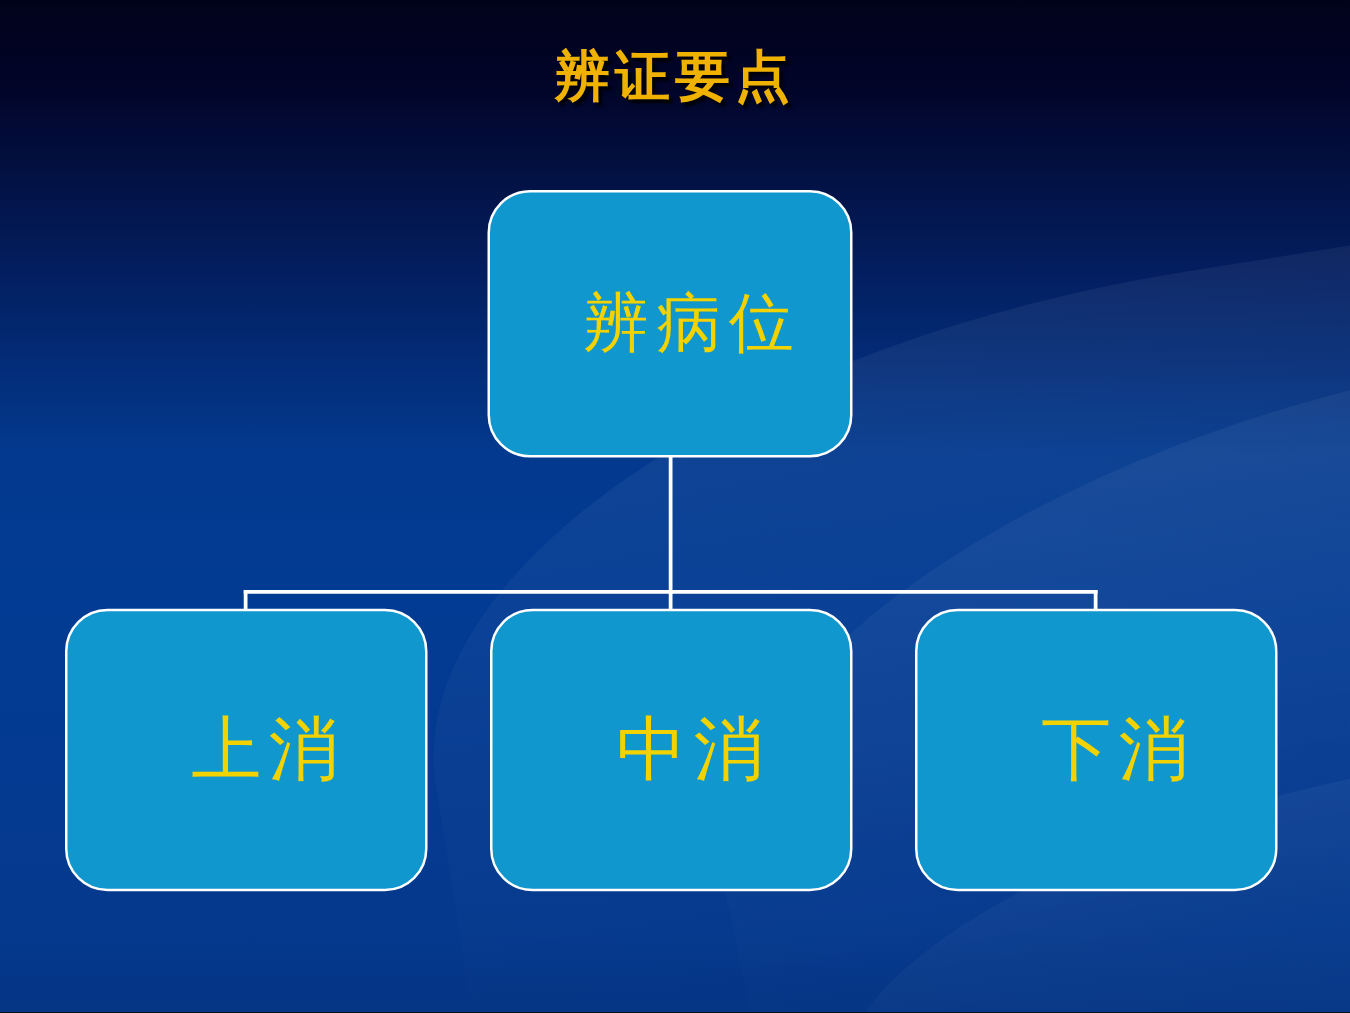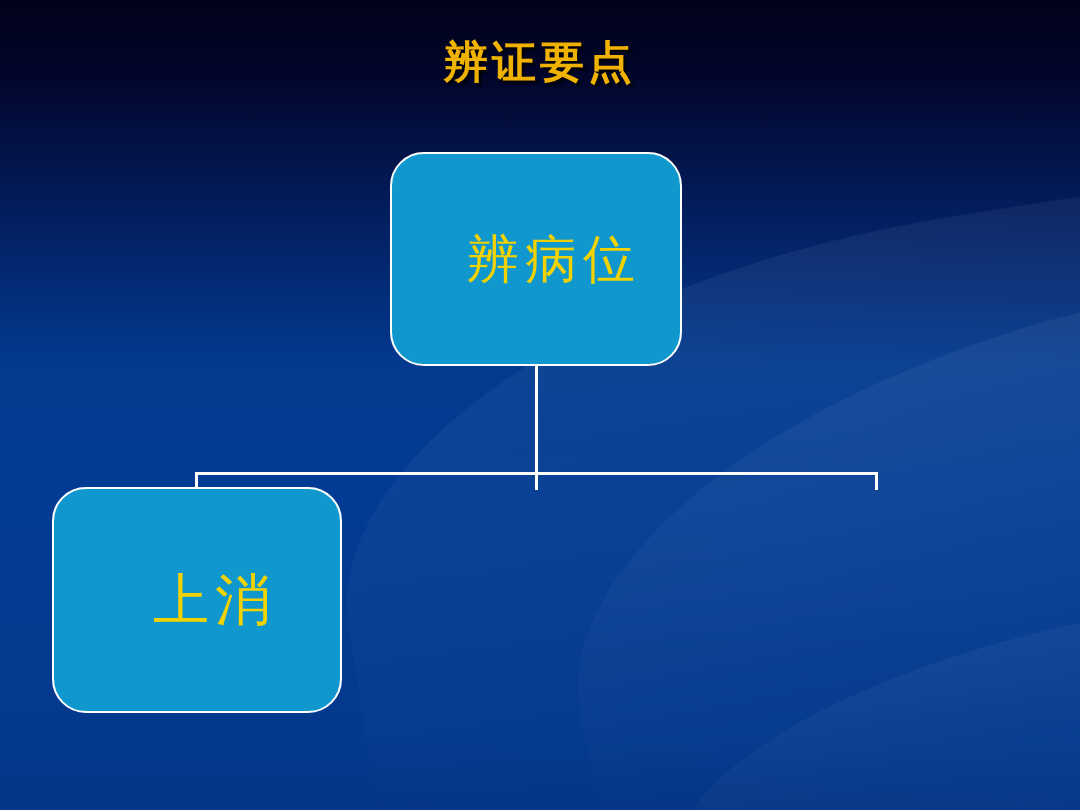--- a/index.html
+++ b/index.html
@@ -183,15 +183,21 @@
   <div class="conn" id="conn-stub-right"></div>
 
   <div class="node" id="node-root">
     <span class="node-label">辨病位</span>
   </div>
 
   <div class="node" id="node-shang">
     <span class="node-label">上消</span>
   </div>
 
-
+  <div class="node" id="node-zhong">
+    <span class="node-label">中消</span>
+  </div>
+
+  <div class="node" id="node-xia">
+    <span class="node-label">下消</span>
+  </div>
 
 </div>
 
 </body></html>

